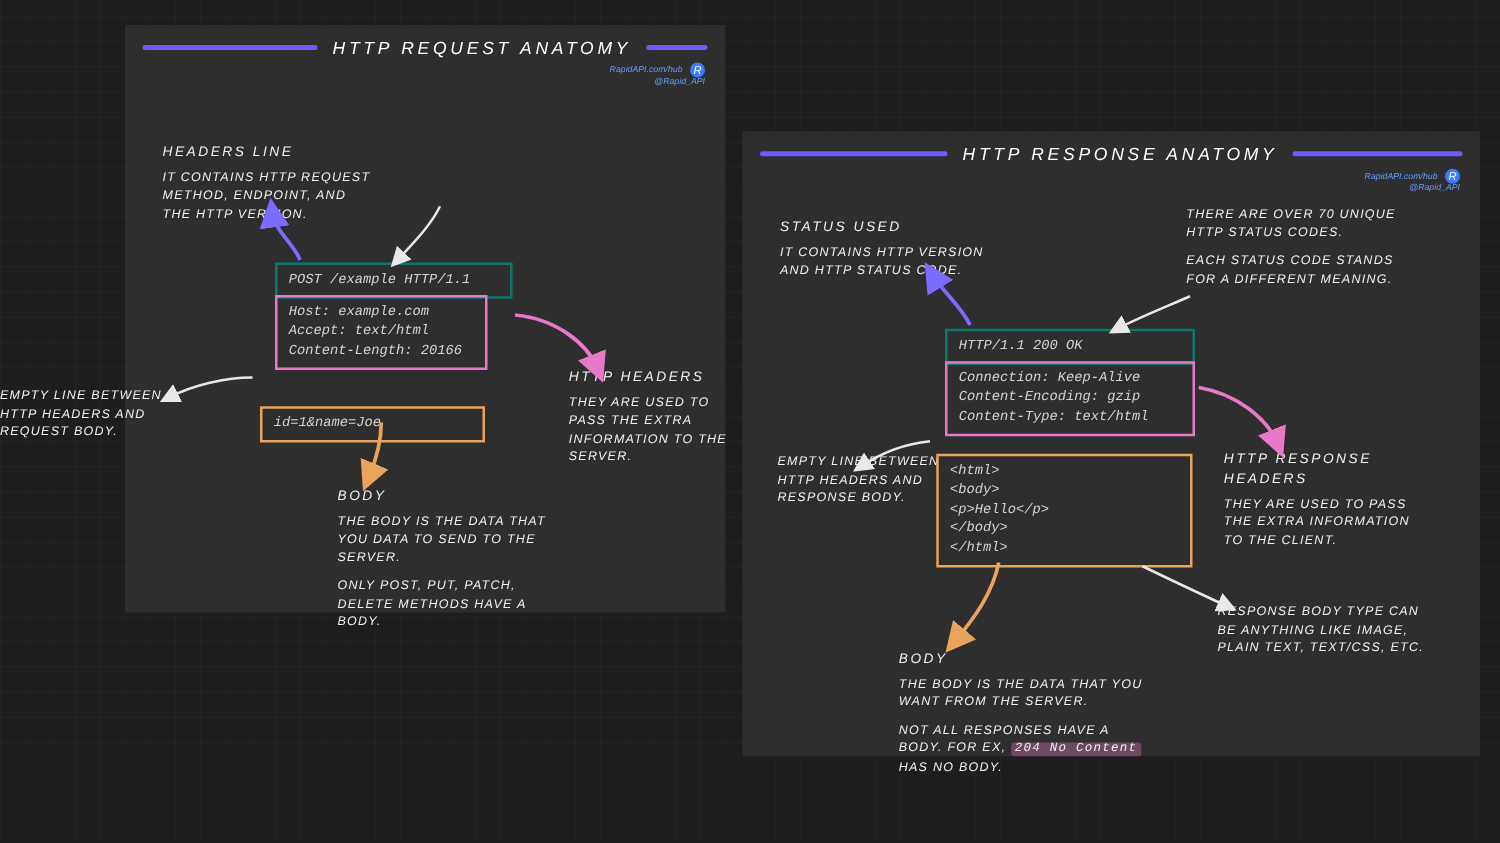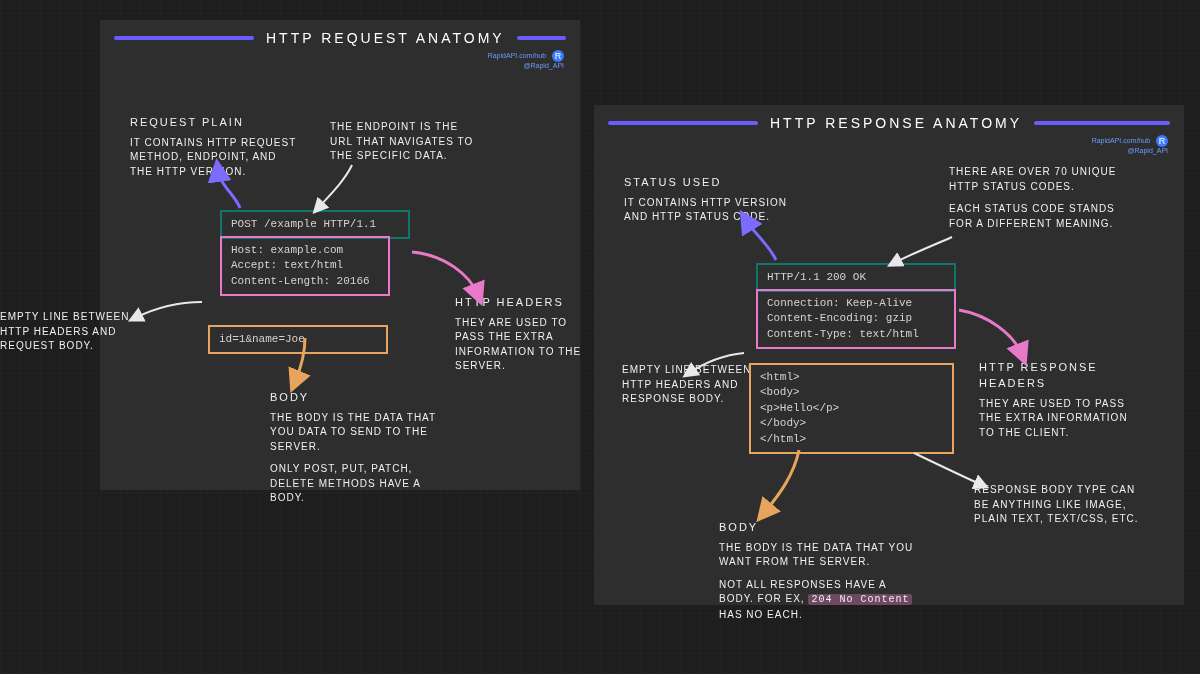--- a/index.html
+++ b/index.html
@@ -11,20 +11,21 @@
       repeating-linear-gradient(0deg, rgba(255,255,255,0.02) 0 1px, transparent 1px 20px),
       repeating-linear-gradient(90deg, rgba(255,255,255,0.02) 0 1px, transparent 1px 20px);
     color: #fff;
     font-family: "Comic Sans MS", "Segoe Script", cursive, sans-serif;
     overflow: hidden;
     position: relative;
   }
   .panel {
     position: absolute;
     background: #2e2e2e;
+    font-style: italic;
   }
   .panel-left { left: 100px; top: 20px; width: 480px; height: 470px; }
   .panel-right { left: 594px; top: 105px; width: 590px; height: 500px; }
 
   .title-row {
     position: relative;
     display: flex;
     align-items: center;
     gap: 12px;
     padding: 10px 14px 4px 14px;
@@ -112,27 +113,24 @@
     <div class="title-text">HTTP REQUEST ANATOMY</div>
     <div class="title-line" style="flex:1"></div>
   </div>
   <div class="brand">
     <span>RapidAPI.com/hub</span>
     <span class="brand-logo">R</span><br>
     <span>@Rapid_API</span>
   </div>
 
   <div class="label" style="left:30px; top:95px; width:170px">
-    <h4>REQUEST PLAIN</h4>
+    <h4>HEADERS LINE</h4>
     <div>IT CONTAINS HTTP REQUEST METHOD, ENDPOINT, AND THE HTTP VERSION.</div>
   </div>
 
-  <div class="label" style="left:230px; top:100px; width:150px">
-    <div>THE ENDPOINT IS THE URL THAT NAVIGATES TO THE SPECIFIC DATA.</div>
-  </div>
 
   <div class="label" style="left:-100px; top:290px; width:130px">
     <div>EMPTY LINE BETWEEN HTTP HEADERS AND REQUEST BODY.</div>
   </div>
 
   <div class="label" style="left:355px; top:275px; width:140px">
     <h4>HTTP HEADERS</h4>
     <div>THEY ARE USED TO PASS THE EXTRA INFORMATION TO THE SERVER.</div>
   </div>
 
@@ -218,21 +216,21 @@
   <div class="label" style="left:385px; top:255px; width:160px">
     <h4>HTTP RESPONSE HEADERS</h4>
     <div>THEY ARE USED TO PASS THE EXTRA INFORMATION TO THE CLIENT.</div>
   </div>
 
   <div class="label" style="left:125px; top:415px; width:200px">
     <h4>BODY</h4>
     <div>THE BODY IS THE DATA THAT YOU WANT FROM THE SERVER.</div>
     <div style="height:8px"></div>
     <div>
-      <span>NOT ALL RESPONSES HAVE A BODY. FOR EX, </span><span class="hl-pink">204 No Content</span><span> HAS NO EACH.</span>
+      <span>NOT ALL RESPONSES HAVE A BODY. FOR EX, </span><span class="hl-pink">204 No Content</span><span> HAS NO BODY.</span>
     </div>
   </div>
 
   <div class="codebox box-violet" style="left:162px; top:158px; width:200px">
     <div>HTTP/1.1 200 OK</div>
   </div>
   <div class="codebox box-pink" style="left:162px; top:184px; width:200px">
     <div>Connection: Keep-Alive</div>
     <div>Content-Encoding: gzip</div>
     <div>Content-Type: text/html</div>

